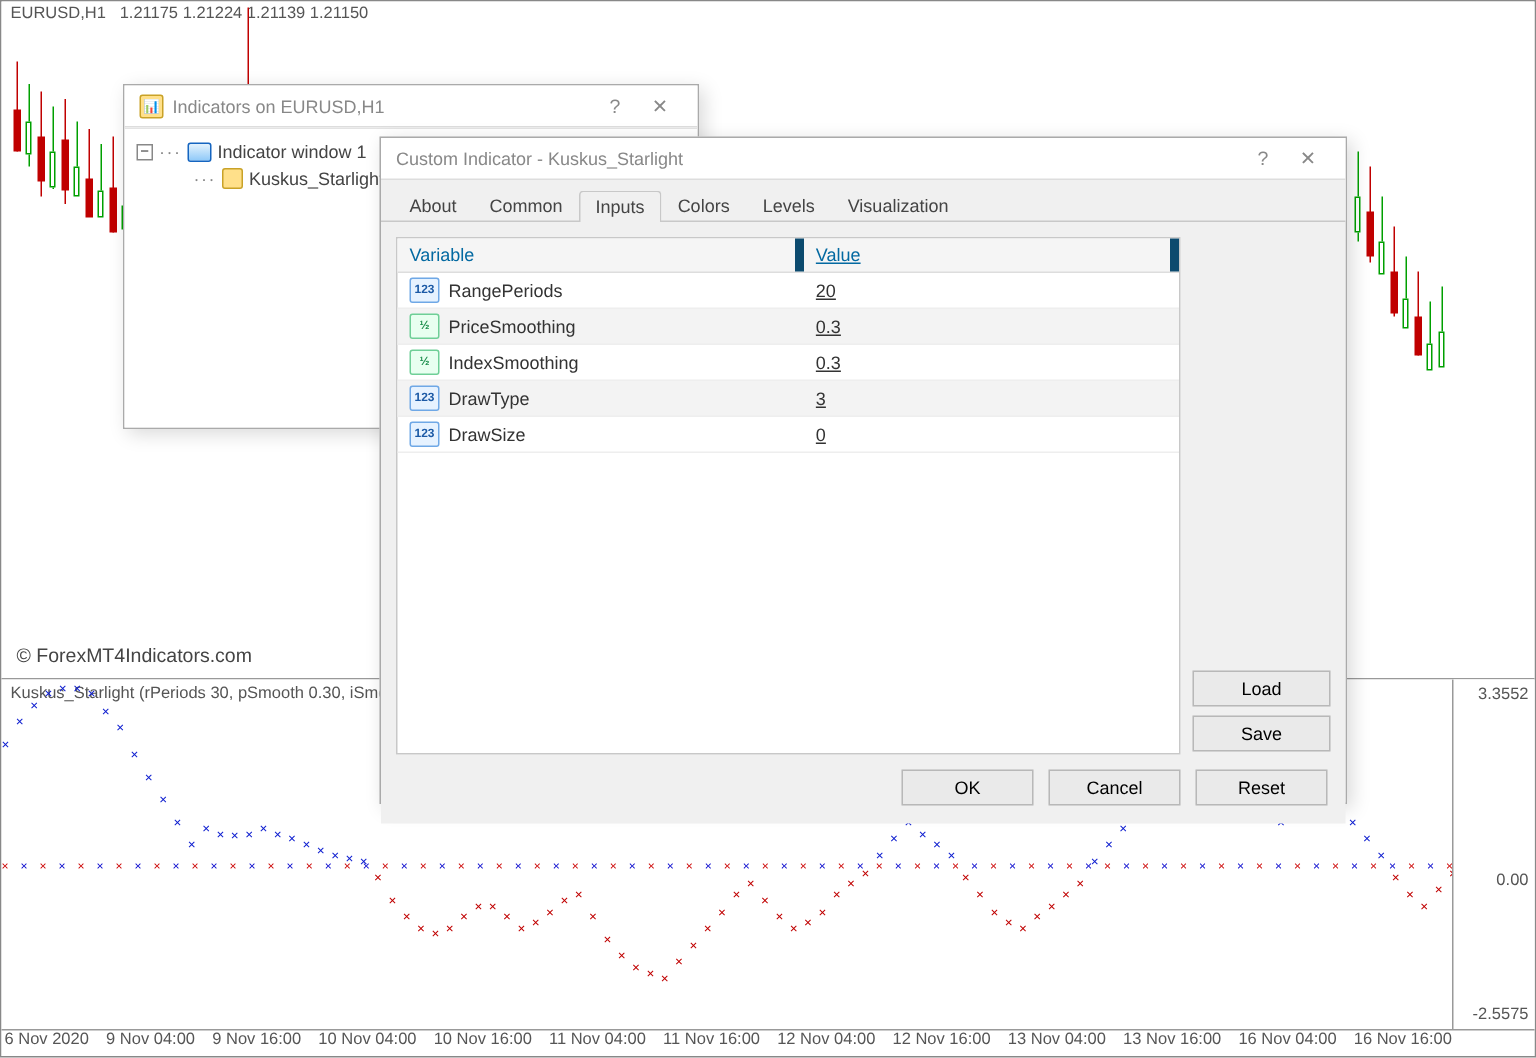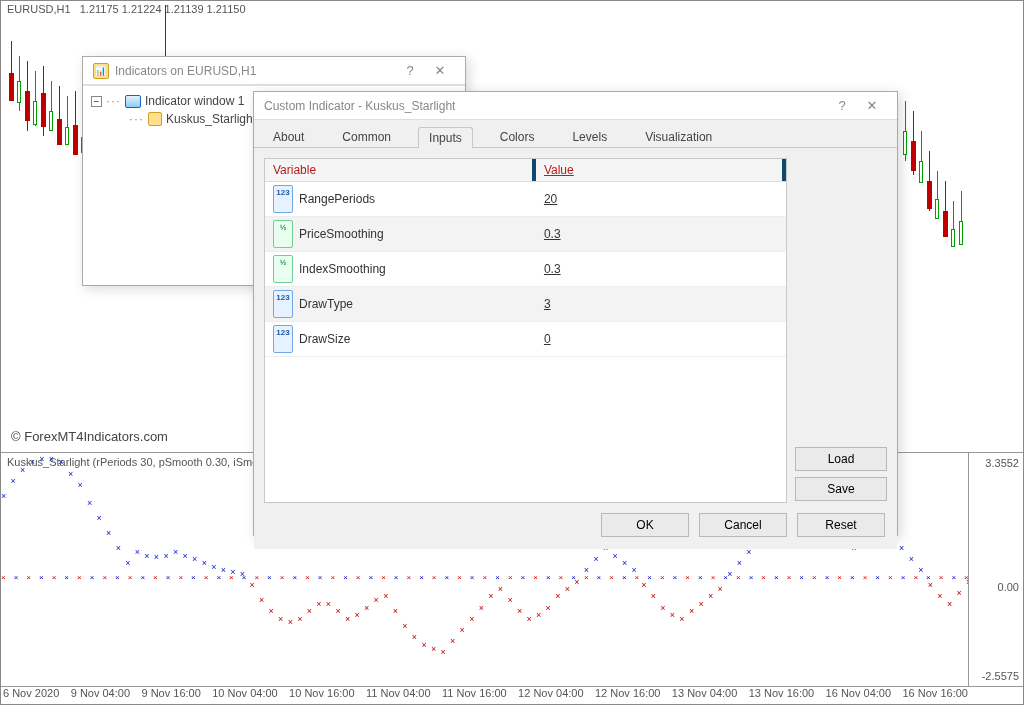--- a/index.html
+++ b/index.html
@@ -50,34 +50,34 @@
   .tree { padding: 6px 8px; font-size: 12px; color:#444; background:#fff; height: calc(100% - 28px); border-top:1px solid #e3e3e3;}
   .tree-row { display: flex; align-items: center; gap: 4px; padding: 2px 0; }
   .tree-row .box { width:11px; height:11px; border:1px solid #888; display:flex; align-items:center; justify-content:center; font-size:10px; color:#333; background:#fff;}
   .tree-row .dots3 { color:#888; letter-spacing:1px;}
   .tree-row .chart-icon { width:16px; height:13px; border:1px solid #1565c0; border-radius:2px; background:linear-gradient(#e3f2fd,#90caf9); }
   .tree-row .ind-icon { width:14px; height:14px; background:#ffe08a; border:1px solid #c9a227; border-radius:2px;}
   
   
   .dialog { position: absolute; }
   .dialog-body { background:#f0f0f0; }
-  .tabs { display: flex; gap: 16px; background:#f0f0f0; padding: 6px 8px 0 8px; border-bottom:1px solid #c8c8c8;}
+  .tabs { display: flex; gap: 0; background:#f0f0f0; padding: 6px 8px 0 8px; border-bottom:1px solid #c8c8c8;}
   .tab { padding: 3px 10px; font-size: 12px; color:#444; border:1px solid transparent; border-bottom:none; cursor:pointer; }
   .tab.active { background:#f0f0f0; border-color:#c8c8c8; border-top-left-radius:3px; border-top-right-radius:3px; position:relative; top:1px;}
   
   .inputs-area { display:flex; padding:10px; gap:8px;}
   .table-wrap { flex:1; border:1px solid #c8c8c8; background:#fff; height: 345px; }
   .thead { display:flex; background:#f5f5f5; border-bottom:1px solid #ddd; }
-  .thead .cell { padding:4px 8px; font-size:12px; color:#b91c1c; border-right:4px solid #0c4a6e;}
+  .thead .cell { padding:4px 8px; font-size:12px; color:#0369a1; border-right:6px solid #0c4a6e;}
   .col-var { width: 52%; }
   .col-val { flex:1;text-decoration:underline; }
   .trow { display:flex; border-bottom:1px solid #eee; }
   .trow:nth-child(even){ background:#f3f3f3;}
   .trow .cell { padding:3px 8px; font-size:12px; display:flex; align-items:center; gap:6px; }
-  .type-badge { display:inline-block; min-width:20px; height:28px; font-size:8px; line-height:13px; text-align:center; border-radius:2px; border:1px solid; font-weight:bold;}
+  .type-badge { display:inline-block; min-width:20px; height:17px; font-size:8px; line-height:13px; text-align:center; border-radius:2px; border:1px solid; font-weight:bold;}
   .type-int { background:#e6f2ff; border-color:#6fa8e6; color:#1c5aa6;}
   .type-dbl { background:#e8fff0; border-color:#6fcf97; color:#1e8f4e;}
   
   .side-btns { display:flex; flex-direction:column; gap:6px; justify-content:flex-end; padding-bottom:2px;}
   .side-btns button { width:92px; height:24px; background:#eaeaea; border:1px solid #b8b8b8; font-size:12px; cursor:pointer;}
   
   .footer-btns { display:flex; gap:10px; justify-content:flex-end; padding: 0 12px 12px 12px;}
   .footer-btns button { width:88px; height:24px; background:#eaeaea; border:1px solid #b8b8b8; font-size:12px; cursor:pointer;}
 </style>
 </head>

